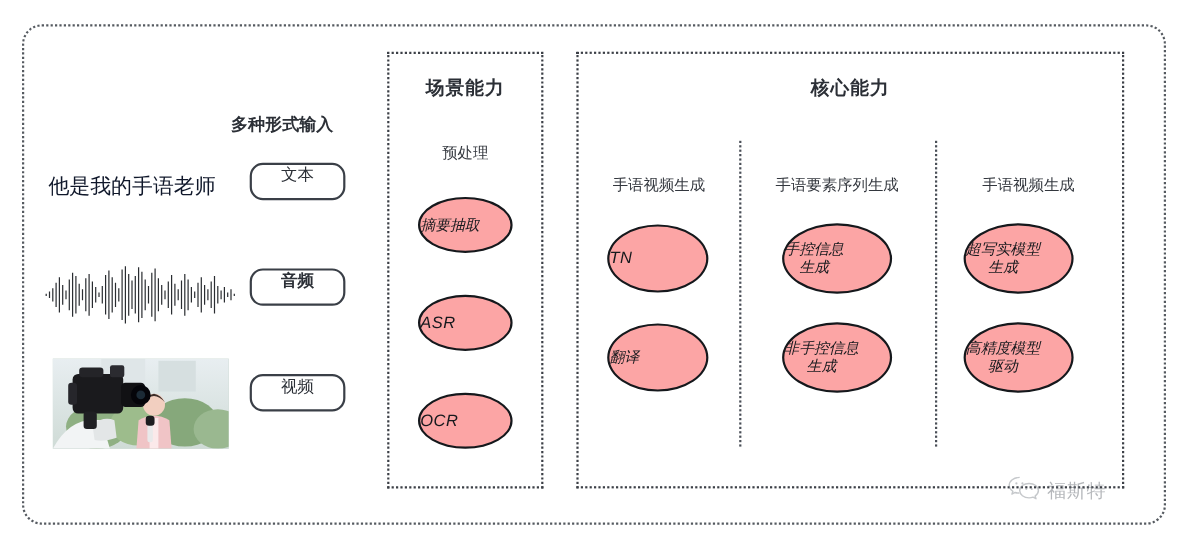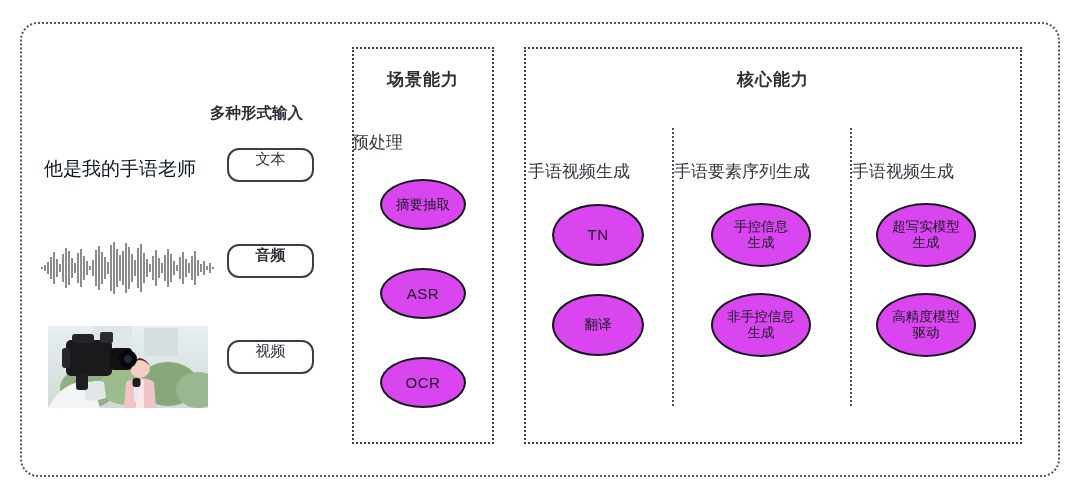--- a/index.html
+++ b/index.html
@@ -58,22 +58,23 @@
     text-align: center;
     letter-spacing: 1px;
     white-space: nowrap;
   }
   #scene-title { left: 352px; top: 68px; width: 142px; }
   #core-title  { left: 524px; top: 68px; width: 498px; }
 
   
   .col-label {
     position: absolute;
-    font-size: 17px;
+    font-size: 14px;
     color: #33373e;
+    text-align: center;
     white-space: nowrap;
     font-family: Liberation Mono, monospace;
   }
   #scene-sub   { left: 352px; top: 131px; width: 142px; }
   #core-sub-0  { left: 528px; top: 160px; width: 142px; }
   #core-sub-1  { left: 674px; top: 160px; width: 174px; }
   #core-sub-2  { left: 852px; top: 160px; width: 166px; }
 
   
   .divider {
@@ -86,24 +87,25 @@
   #divider-1 { left: 850px; }
 
   
   .ellipse {
     position: absolute;
     box-sizing: border-box;
     border: 2.4px solid #15181c;
     border-radius: 50%;
     display: flex;
     align-items: center;
-    justify-content: center;
+    justify-content: flex-start;
     text-align: center;
     color: #16191d;
-    background: #d946ef;
+    background: #fca5a5;
+    font-style: italic;
   }
   .ellipse .etext {
     font-size: 13.5px;
     line-height: 1.18;
     white-space: pre-line;
   }
   .ellipse.en .etext {
     font-size: 15px;
     letter-spacing: 0.5px;
   }
@@ -371,14 +373,27 @@
 
   <div class="ellipse e-core-wide" id="e-c20">
     <span class="etext">超写实模型
 生成</span>
   </div>
   <div class="ellipse e-core-wide" id="e-c21">
     <span class="etext">高精度模型
 驱动</span>
   </div>
 
+  <div id="watermark">
+    <span>
+      <svg width="30" height="24" viewBox="0 0 30 24" xmlns="http://www.w3.org/2000/svg">
+        <path d="M11 2C5.5 2 1.5 5.3 1.5 9.2c0 2.2 1.3 4.1 3.3 5.4l-.9 2.6 3-1.5c1.2.4 2.5.6 3.8.5" fill="none" stroke="#8d9298" stroke-width="1.3" stroke-linejoin="round"></path>
+        <circle cx="8" cy="7.5" r="1" fill="#8d9298"></circle>
+        <circle cx="13.5" cy="7.5" r="1" fill="#8d9298"></circle>
+        <path d="M19.5 7.5C24.2 7.5 28 10.4 28 14c0 2-1.2 3.8-3 5l.8 2.4-2.7-1.4c-1.1.4-2.3.6-3.6.6C14.8 20.6 11 17.6 11 14s3.8-6.5 8.5-6.5z" fill="none" stroke="#8d9298" stroke-width="1.3" stroke-linejoin="round"></path>
+        <circle cx="17" cy="12.6" r="0.9" fill="#8d9298"></circle>
+        <circle cx="22" cy="12.6" r="0.9" fill="#8d9298"></circle>
+      </svg>
+    </span>
+    <span class="wm-text">福斯特</span>
+  </div>
 
 </div>
 
 </body></html>

